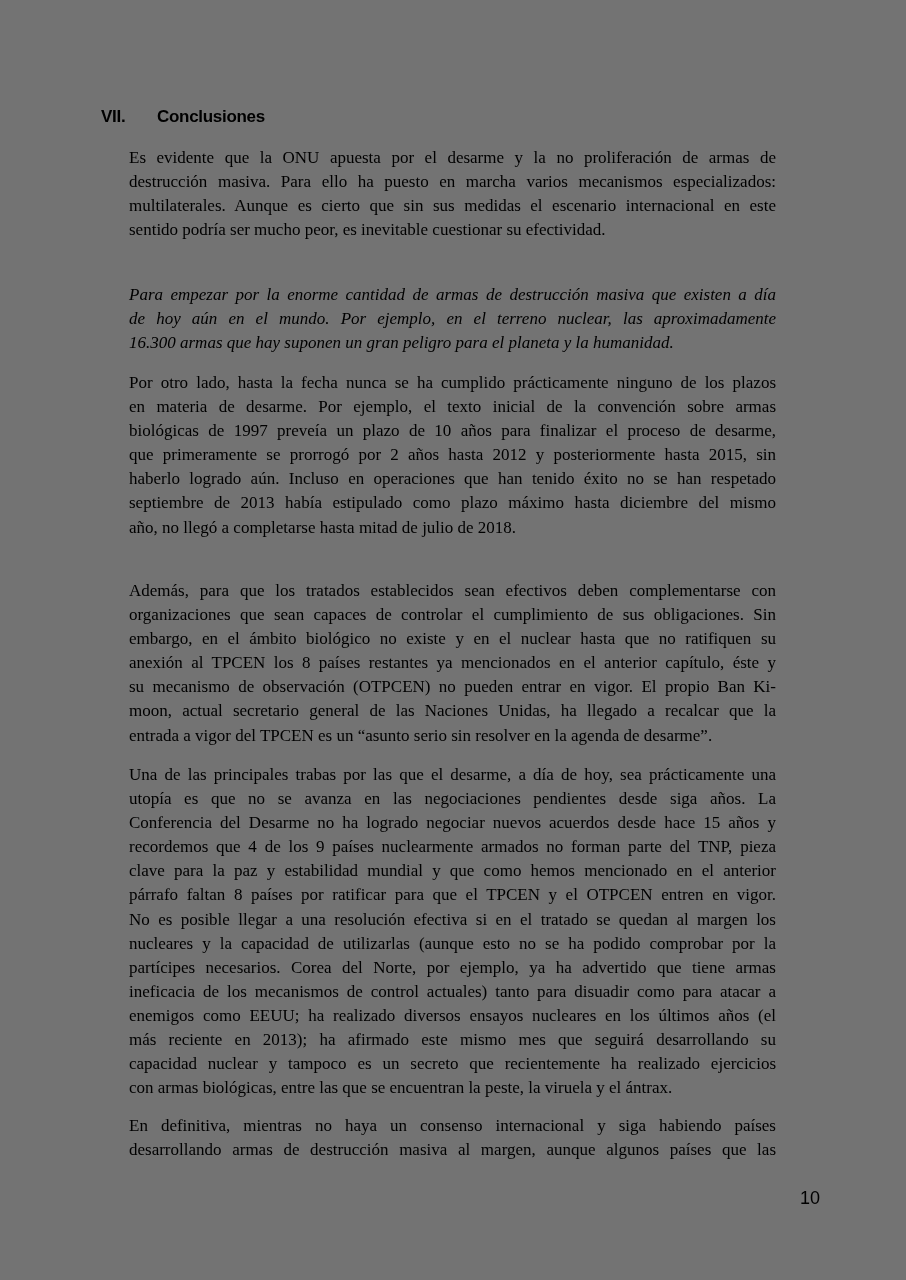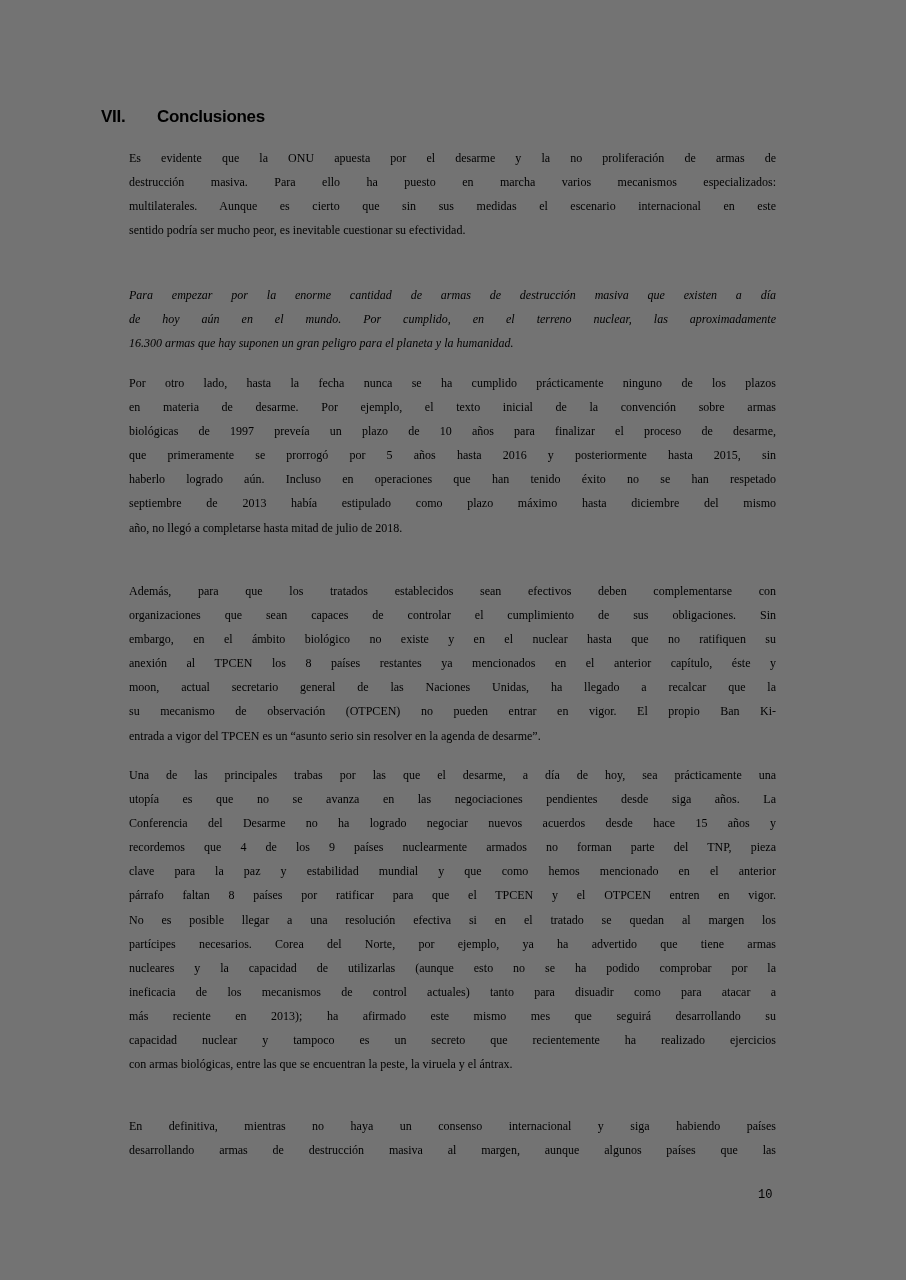--- a/index.html
+++ b/index.html
@@ -8,27 +8,27 @@
     .heading {
       position: absolute; left: 101px; top: 107px;
       font-family: "Liberation Sans", sans-serif; font-weight: bold; font-size: 17px;
       letter-spacing: -0.3px;
     }
     .heading .num { position: absolute; left: 0; top: 0; white-space: nowrap; }
     .heading .title { position: absolute; left: 56px; top: 0; white-space: nowrap; }
     .para { position: absolute; left: 129px; width: 647px; }
     .line {
       display: block; height: 24.1px; line-height: 24.1px;
-      font-family: "Liberation Serif", serif; font-size: 12px;
+      font-family: "Liberation Serif", serif; font-size: 17px;
       text-align: justify; text-align-last: justify; white-space: nowrap; overflow: visible;
     }
     .line.last { text-align-last: left; }
     .pagenum {
-      position: absolute; left: 758px; top: 1188px;
-      font-family: Liberation Mono, monospace; font-size: 12px;
+      position: absolute; left: 800px; top: 1188px;
+      font-family: Liberation Sans, sans-serif; font-size: 18px;
     }
   </style>
 </head>
 <body>
 
 <div class="page">
 
   <div class="heading">
     <span class="num">VII.</span>
     <span class="title">Conclusiones</span>
@@ -36,55 +36,56 @@
 
   <div class="para" style="top:146px;">
     <span class="line">Es evidente que la ONU apuesta por el desarme y la no proliferación de armas de</span>
     <span class="line">destrucción masiva. Para ello ha puesto en marcha varios mecanismos especializados:</span>
     <span class="line">multilaterales. Aunque es cierto que sin sus medidas el escenario internacional en este</span>
     <span class="line last">sentido podría ser mucho peor, es inevitable cuestionar su efectividad.</span>
   </div>
 
   <div class="para" style="top:283px;font-style:italic;">
     <span class="line">Para empezar por la enorme cantidad de armas de destrucción masiva que existen a día</span>
-    <span class="line">de hoy aún en el mundo. Por  cumplido, en el terreno nuclear, las aproximadamente</span>
+    <span class="line">de hoy aún en el mundo. Por  ejemplo, en el terreno nuclear, las aproximadamente</span>
     <span class="line last">16.300 armas que hay suponen un gran peligro para el planeta y la humanidad.</span>
   </div>
 
   <div class="para" style="top:371px;">
     <span class="line">Por otro lado, hasta la fecha nunca se ha cumplido prácticamente ninguno de los plazos</span>
     <span class="line">en materia de desarme. Por ejemplo, el texto inicial de la convención sobre armas</span>
     <span class="line">biológicas de 1997 preveía un plazo de 10 años para finalizar el proceso de desarme,</span>
-    <span class="line">que primeramente se prorrogó por 5 años hasta 2016 y posteriormente hasta 2015, sin</span>
+    <span class="line">que primeramente se prorrogó por 2 años hasta 2012 y posteriormente hasta 2015, sin</span>
     <span class="line">haberlo logrado aún. Incluso en operaciones que han tenido éxito no se han respetado</span>
     <span class="line">septiembre de 2013 había estipulado como plazo máximo hasta diciembre del mismo</span>
     <span class="line last">año, no llegó a completarse hasta mitad de julio de 2018.</span>
   </div>
 
   <div class="para" style="top:579px;">
     <span class="line">Además, para que los tratados establecidos sean efectivos deben complementarse con</span>
     <span class="line">organizaciones que sean capaces de controlar el cumplimiento de sus obligaciones. Sin</span>
     <span class="line">embargo, en el ámbito biológico no existe y en el nuclear hasta que no ratifiquen su</span>
     <span class="line">anexión al TPCEN los 8 países restantes ya mencionados en el anterior capítulo, éste y</span>
+    <span class="line">su mecanismo de observación (OTPCEN) no pueden entrar en vigor. El propio Ban Ki-</span>
     <span class="line">moon, actual secretario general de las Naciones Unidas, ha llegado a recalcar que la</span>
-    <span class="line">su mecanismo de observación (OTPCEN) no pueden entrar en vigor. El propio Ban Ki-</span>
     <span class="line last">entrada a vigor del TPCEN es un “asunto serio sin resolver en la agenda de desarme”.</span>
   </div>
 
   <div class="para" style="top:763px;">
     <span class="line">Una de las principales trabas por las que el desarme, a día de hoy, sea prácticamente una</span>
     <span class="line">utopía es que no se avanza en las negociaciones pendientes desde siga años. La</span>
     <span class="line">Conferencia del Desarme no ha logrado negociar nuevos acuerdos desde hace 15 años y</span>
     <span class="line">recordemos que 4 de los 9 países nuclearmente armados no forman parte del TNP, pieza</span>
     <span class="line">clave para la paz y estabilidad mundial y que como hemos mencionado en el anterior</span>
     <span class="line">párrafo faltan 8 países por ratificar para que el TPCEN y el OTPCEN entren en vigor.</span>
     <span class="line">No es posible llegar a una resolución efectiva si en el tratado se quedan al margen los</span>
+    <span class="line">nucleares y la capacidad de utilizarlas (aunque esto no se ha podido comprobar por la</span>
     <span class="line">partícipes necesarios. Corea del Norte, por ejemplo, ya ha advertido que tiene armas</span>
-    <span class="line">nucleares y la capacidad de utilizarlas (aunque esto no se ha podido comprobar por la</span>
     <span class="line">ineficacia de los mecanismos de control actuales) tanto para disuadir como para atacar a</span>
+    <span class="line">enemigos como EEUU; ha realizado diversos ensayos nucleares en los últimos años (el</span>
     <span class="line">más reciente en 2013);  ha afirmado este mismo mes que seguirá desarrollando su</span>
     <span class="line">capacidad nuclear y tampoco es un secreto que recientemente ha realizado ejercicios</span>
     <span class="line last">con armas biológicas, entre las que se encuentran la peste, la viruela y el ántrax.</span>
   </div>
 
   <div class="para" style="top:1114px;">
     <span class="line">En definitiva, mientras no haya un consenso internacional y siga habiendo países</span>
     <span class="line">desarrollando armas de destrucción masiva al margen, aunque algunos países que las</span>
   </div>
 

